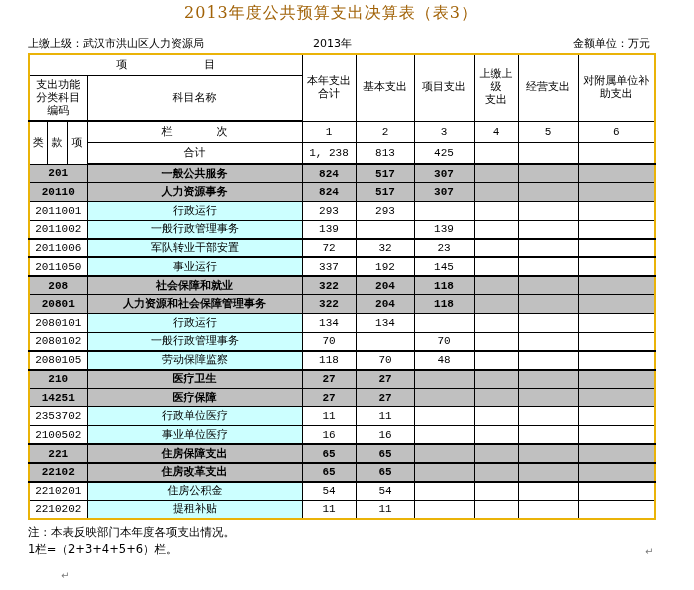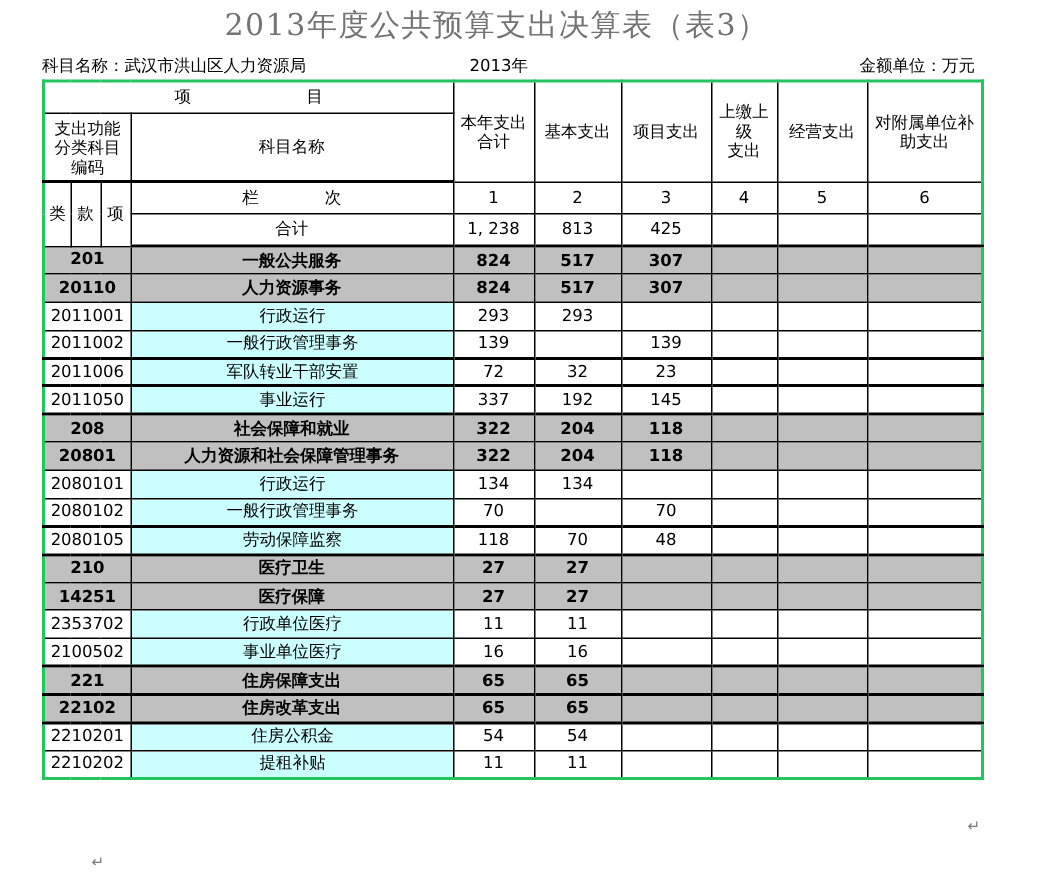--- a/index.html
+++ b/index.html
@@ -3,36 +3,36 @@
 <meta charset="utf-8">
 <style>
   html,body{margin:0;padding:0;background:#fff;}
   .page{
     position:relative;width:694px;height:590px;background:#fff;overflow:hidden;
     font-family:"DejaVu Sans","Liberation Sans",sans-serif;color:#000;
   }
   .title{
     position:absolute;top:3px;left:0;width:662px;text-align:center;
     font-family:"DejaVu Serif","Liberation Serif",serif;
-    font-size:20px;letter-spacing:1px;color:#737373;white-space:nowrap;
+    font-size:16px;letter-spacing:1px;color:#a16207;white-space:nowrap;
   }
   .meta{position:absolute;top:36px;left:28px;width:622px;height:14px;font-size:11px;}
   .m-left{position:absolute;left:0;top:0;white-space:nowrap;}
   .m-center{position:absolute;left:285px;top:0;white-space:nowrap;}
   .m-right{position:absolute;right:0;top:0;white-space:nowrap;margin-left:32px;}
   table.budget{
     position:absolute;top:53px;left:28px;
     border-collapse:collapse;table-layout:fixed;width:626px;
     font-size:11px;line-height:12px;
   }
   table.budget td{
     border:1px solid #000;padding:0 1px;overflow:hidden;
     vertical-align:middle;text-align:center;
   }
-  table.budget{border:2px solid #22c55e;}
+  table.budget{border:2px solid #eab308;font-family:Liberation Mono, monospace;}
   tr.b2 > td{border-bottom-width:2px;}
   tr.hr1 td{height:20px;}
   tr.hr2 td{height:44px;}
   tr.hr3 td{height:20px;}
   tr.hr4 td{height:20px;}
   tbody#rows tr{height:18.7px;}
   .pre{white-space:pre-line;line-height:13px;}
   td.code{text-align:left;padding-left:3px;}
   td.name{text-align:left;padding-left:3px;}
   td.num{text-align:right;padding-right:4px;}
@@ -45,21 +45,21 @@
   .pilcrow.p2{left:61px;top:571px;}
 </style>
 </head>
 <body>
 
 <div class="page">
 
   <div class="title">2013年度公共预算支出决算表（表3）</div>
 
   <div class="meta">
-    <span class="m-left">科目名称：武汉市洪山区人力资源局</span>
+    <span class="m-left">上缴上级：武汉市洪山区人力资源局</span>
     <span class="m-center">2013年</span>
     <span class="m-right">金额单位：万元</span>
   </div>
 
   <table class="budget">
     <colgroup>
       <col style="width:18px">
         <col style="width:20px">
         <col style="width:20px">
       <col style="width:215px">
@@ -298,17 +298,21 @@
           <td class="num">11</td>
           <td class="num">11</td>
           <td class="num"></td>
           <td class="num"></td>
           <td class="num"></td>
           <td class="num"></td>
         </tr>
       </tbody>
   </table>
 
+  <div class="notes">
+    <div class="note-line">注：本表反映部门本年度各项支出情况。</div>
+    <div class="note-line">1栏=（2+3+4+5+6）栏。</div>
+  </div>
 
   <span class="pilcrow p1">↵</span>
   <span class="pilcrow p2">↵</span>
 
 </div>
 
 </body></html>

